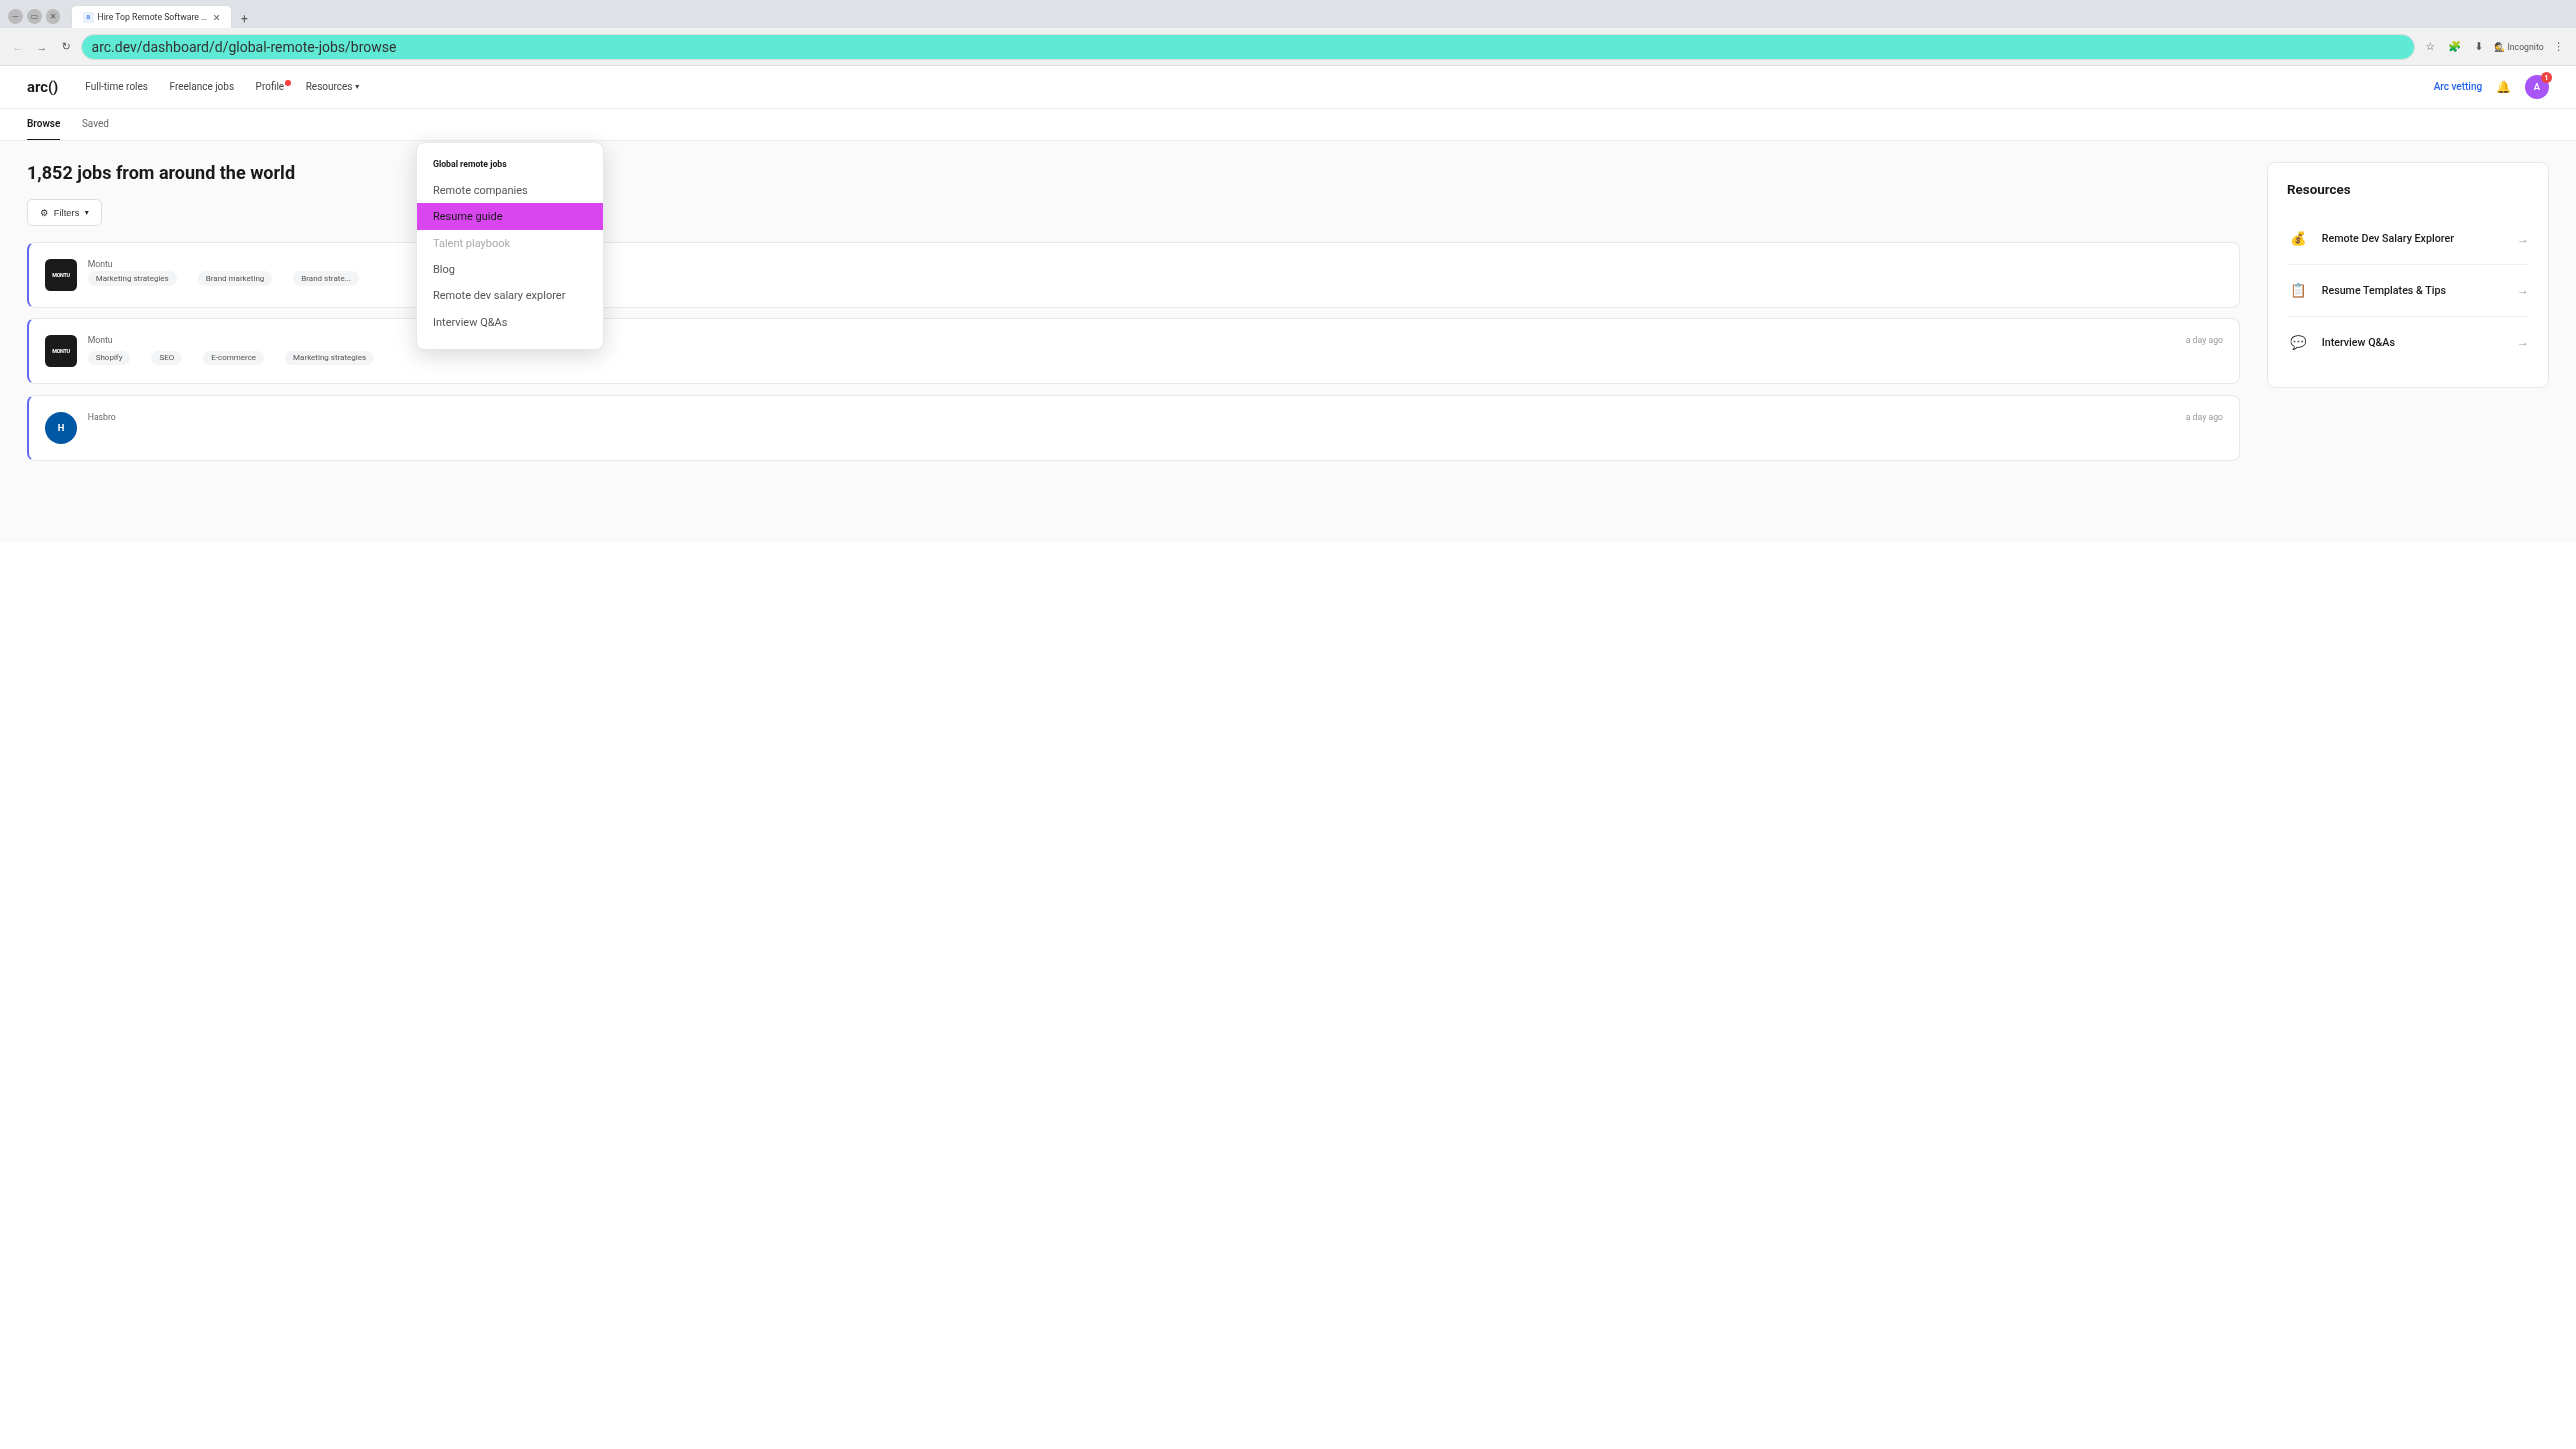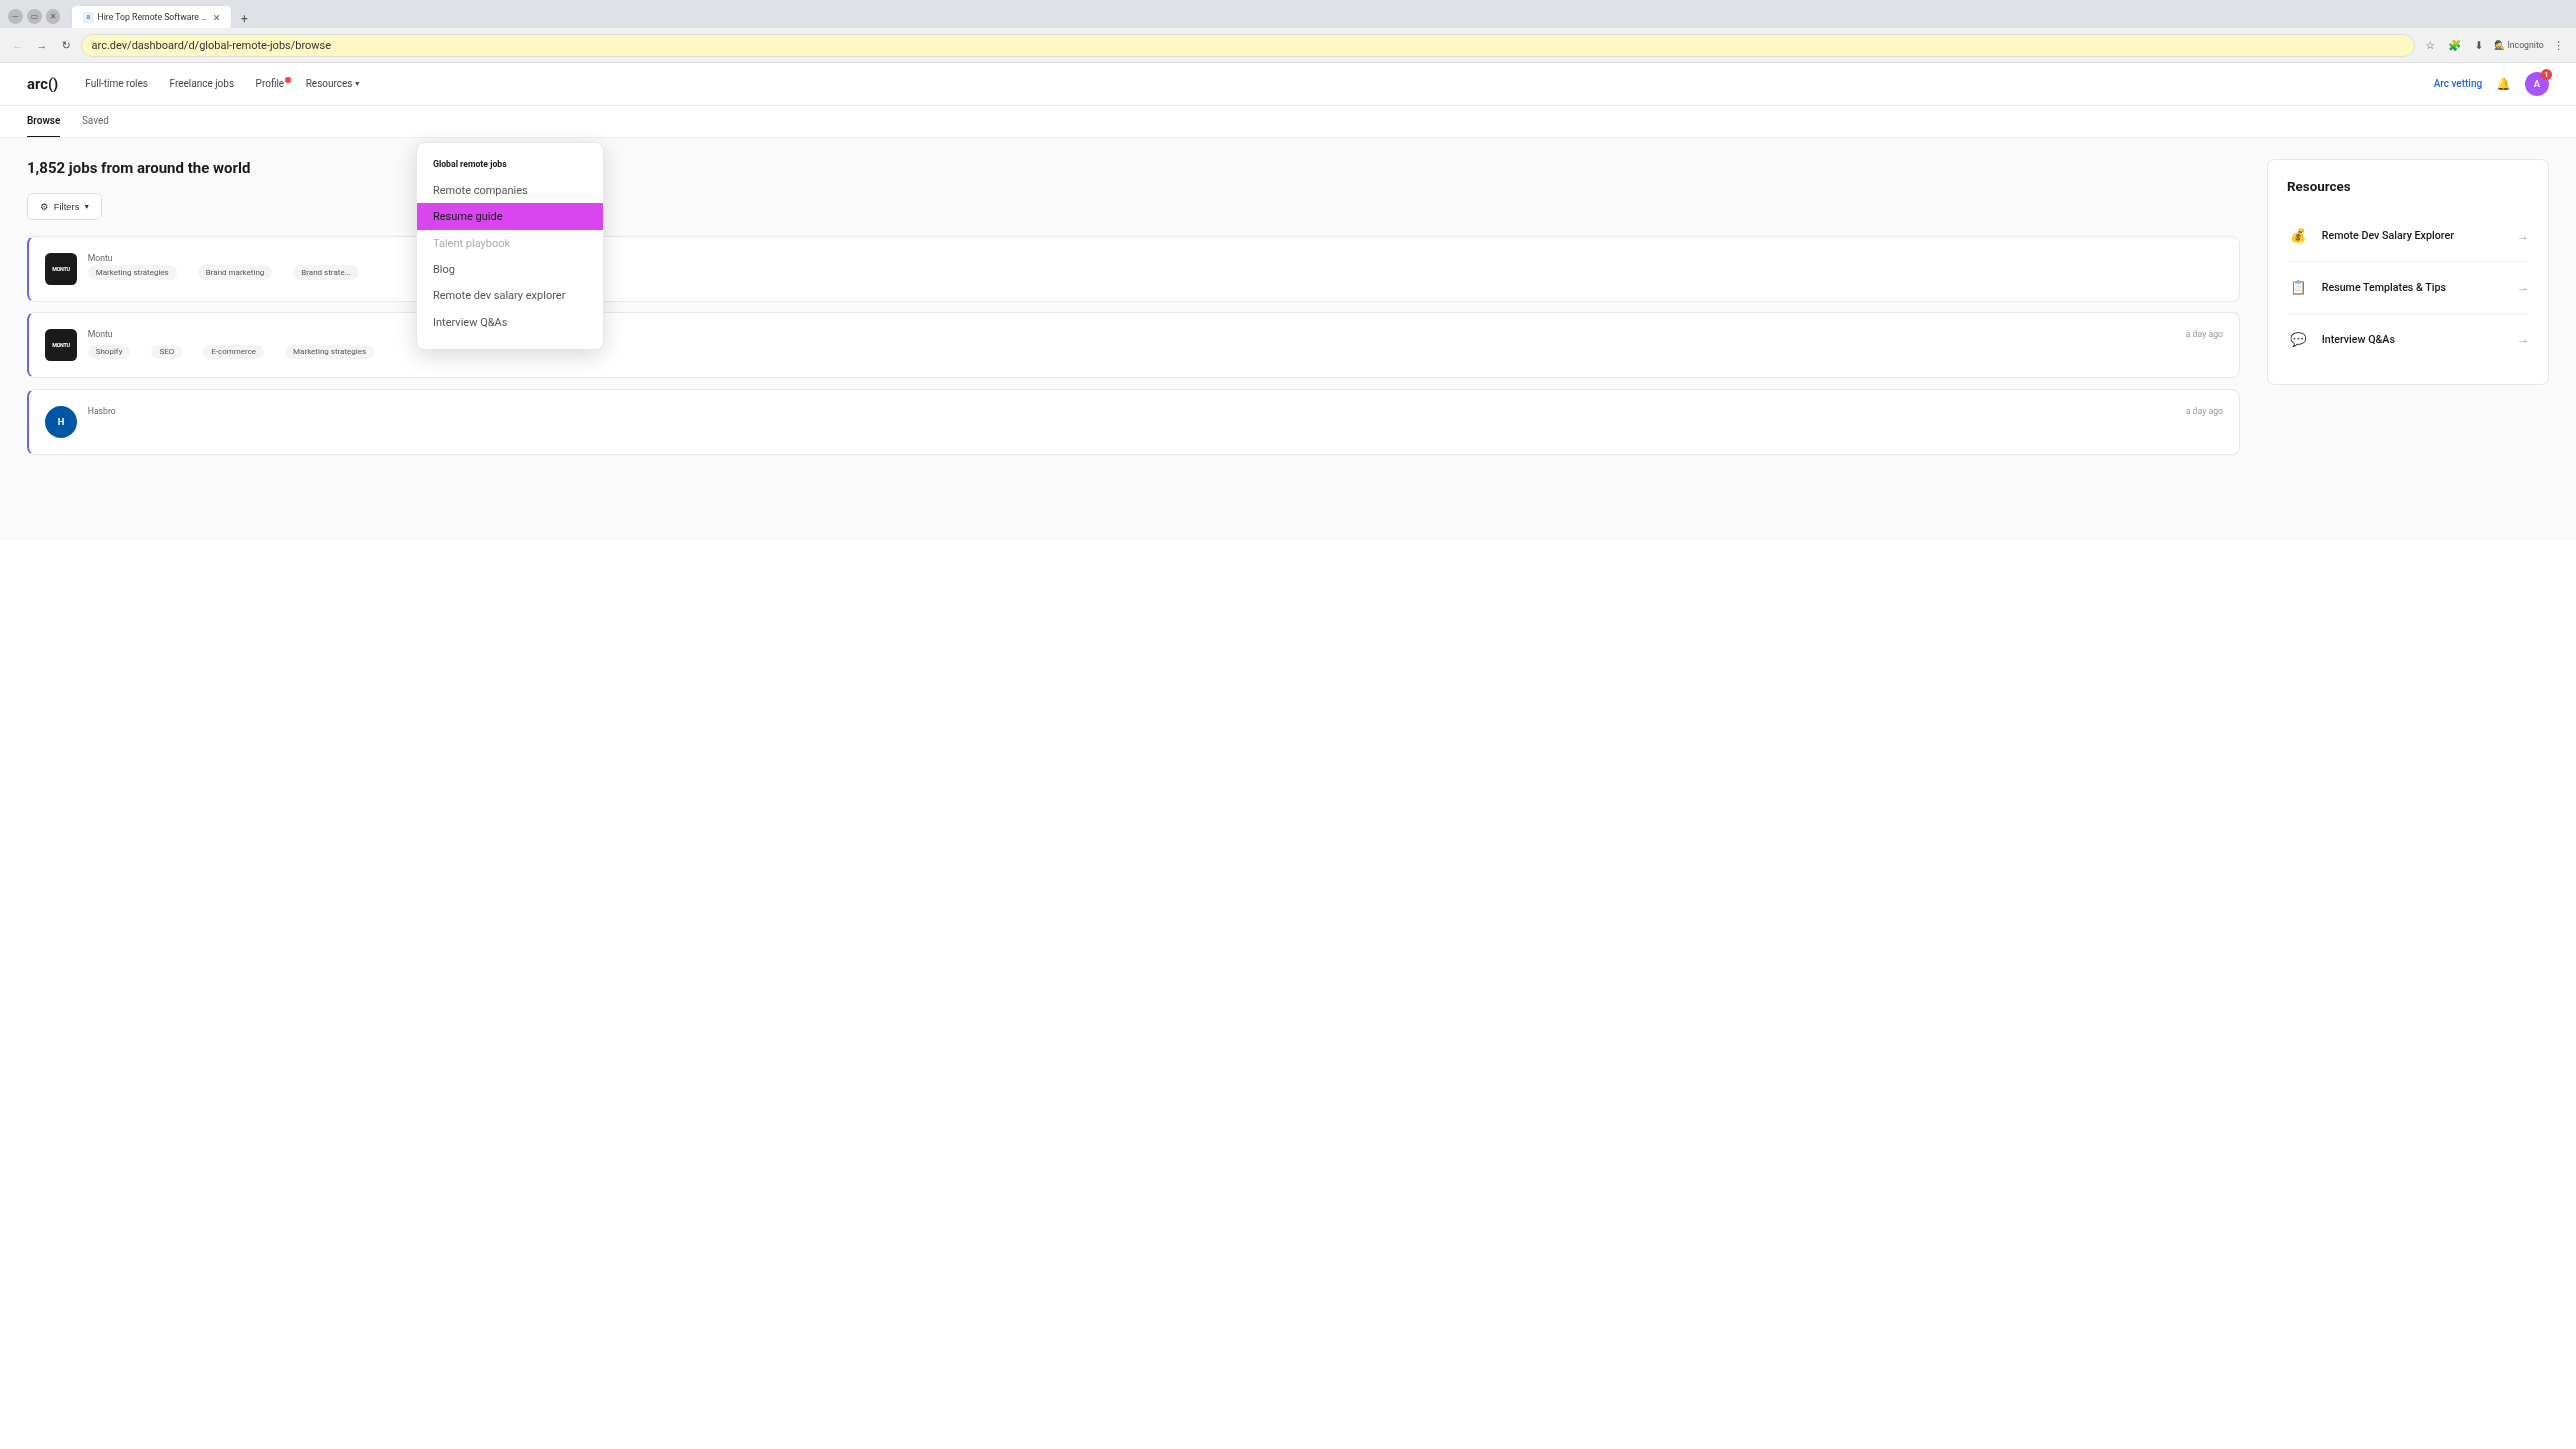--- a/index.html
+++ b/index.html
@@ -13,21 +13,21 @@
     .browser-btn.close { background: #bbb; }
     .browser-tab-bar { display: flex; align-items: flex-end; gap: 0; margin-left: 5.4px; }
     .browser-tab { display: flex; align-items: center; gap: 4px; padding: 5.4px 10.7px; background: #fff; border-radius: 5.4px 5.4px 0 0; font-size: 8.7px; color: #333; min-width: 134px; max-width: 161px; border: 0.7px solid #ddd; border-bottom: none; }
     .browser-tab .favicon { width: 10.7px; height: 10.7px; background: #4285f4; border-radius: 1.3px; flex-shrink: 0; }
     .browser-tab .tab-title { overflow: hidden; text-overflow: ellipsis; white-space: nowrap; flex: 1; }
     .browser-tab .tab-close { color: #666; cursor: pointer; font-size: 9.4px; }
     .browser-tab-new { width: 19px; height: 19px; display: flex; align-items: center; justify-content: center; border-radius: 50%; cursor: pointer; color: #555; font-size: 12px; margin-left: 2.7px; }
     .browser-toolbar { display: flex; align-items: center; gap: 5.4px; padding: 5.4px 8px; background: #f1f1f1; }
     .nav-btn { width: 19px; height: 19px; border-radius: 50%; border: none; background: transparent; cursor: pointer; display: flex; align-items: center; justify-content: center; color: #555; font-size: 10.7px; }
     .nav-btn.disabled { color: #bbb; cursor: default; }
-    .address-bar { flex: 1; display: flex; align-items: center; background: #fef9c3; border: 0.7px solid #ddd; border-radius: 13.4px; padding: 4px 9.4px; gap: 5.4px; font-size: 11px; color: #333; }
+    .address-bar { flex: 1; display: flex; align-items: center; background: #5eead4; border: 0.7px solid #ddd; border-radius: 13.4px; padding: 4px 9.4px; gap: 5.4px; font-size: 14px; color: #333; }
     .browser-toolbar-right { display: flex; align-items: center; gap: 5.4px; color: #555; font-size: 8.7px; }
     .incognito-badge { display: flex; align-items: center; gap: 2.7px; }
     .toolbar-icon { width: 19px; height: 19px; display: flex; align-items: center; justify-content: center; cursor: pointer; border-radius: 50%; color: #555; font-size: 10.7px; }
 
     
     .app-header { display: flex; align-items: center; padding: 0 27px; height: 43px; border-bottom: 0.7px solid #eee; background: #fff; }
     .logo { font-size: 14.8px; font-weight: 700; color: #1a1a1a; margin-right: 27px; }
     .nav-links { display: flex; align-items: center; gap: 21.5px; }
     .nav-link { font-size: 10px; color: #444; cursor: pointer; text-decoration: none; display: flex; align-items: center; gap: 2.7px; }
     .nav-link.profile-link { position: relative; }
@@ -40,21 +40,21 @@
     .avatar-badge { position: absolute; top: -2.7px; right: -2.7px; background: #ef4444; color: #fff; font-size: 6.7px; width: 10.7px; height: 10.7px; border-radius: 50%; display: flex; align-items: center; justify-content: center; font-weight: 700; }
 
     
     .page-tabs { display: flex; align-items: center; padding: 0 27px; border-bottom: 0.7px solid #eee; background: #fff; }
     .page-tab { padding: 9.4px 0; margin-right: 21.5px; font-size: 10px; color: #666; cursor: pointer; border-bottom: 1.3px solid transparent; }
     .page-tab.active { color: #1a1a1a; border-bottom: 1.3px solid #1a1a1a; font-weight: 600; }
 
     
     .main-content { display: flex; padding: 21.5px 27px; gap: 27px; background: #fafafa; min-height: 402px; }
     .content-left { flex: 1; }
-    .page-title { font-size: 15px; font-weight: 700; color: #1a1a1a; margin-bottom: 16px; }
+    .page-title { font-size: 18px; font-weight: 700; color: #1a1a1a; margin-bottom: 16px; }
     .filters-bar { display: flex; align-items: center; gap: 8px; margin-bottom: 16px; }
     .filters-btn { display: flex; align-items: center; gap: 5.4px; padding: 6.7px 12px; border: 0.7px solid #ddd; border-radius: 5.4px; background: #fff; cursor: pointer; font-size: 9.4px; color: #333; font-weight: 500; }
 
     
     .job-card { background: #fff; border: 0.7px solid #e5e7eb; border-radius: 8px; padding: 16px; margin-bottom: 10.7px; display: flex; align-items: flex-start; gap: 10.7px; border-left: 2.7px solid #6366f1; }
     .company-logo { width: 32px; height: 32px; background: #1a1a1a; border-radius: 5.4px; display: flex; align-items: center; justify-content: center; color: #fff; font-size: 6px; font-weight: 700; flex-shrink: 0; letter-spacing: -0.3px; }
     .job-info { flex: 1; }
     .job-header { display: flex; justify-content: space-between; align-items: flex-start; margin-bottom: 2.7px; }
     .company-name { font-size: 8.7px; color: #666; margin-bottom: 2.7px; }
     .job-title { font-size: 12px; font-weight: 600; color: #1a1a1a; margin-bottom: 8px; }

